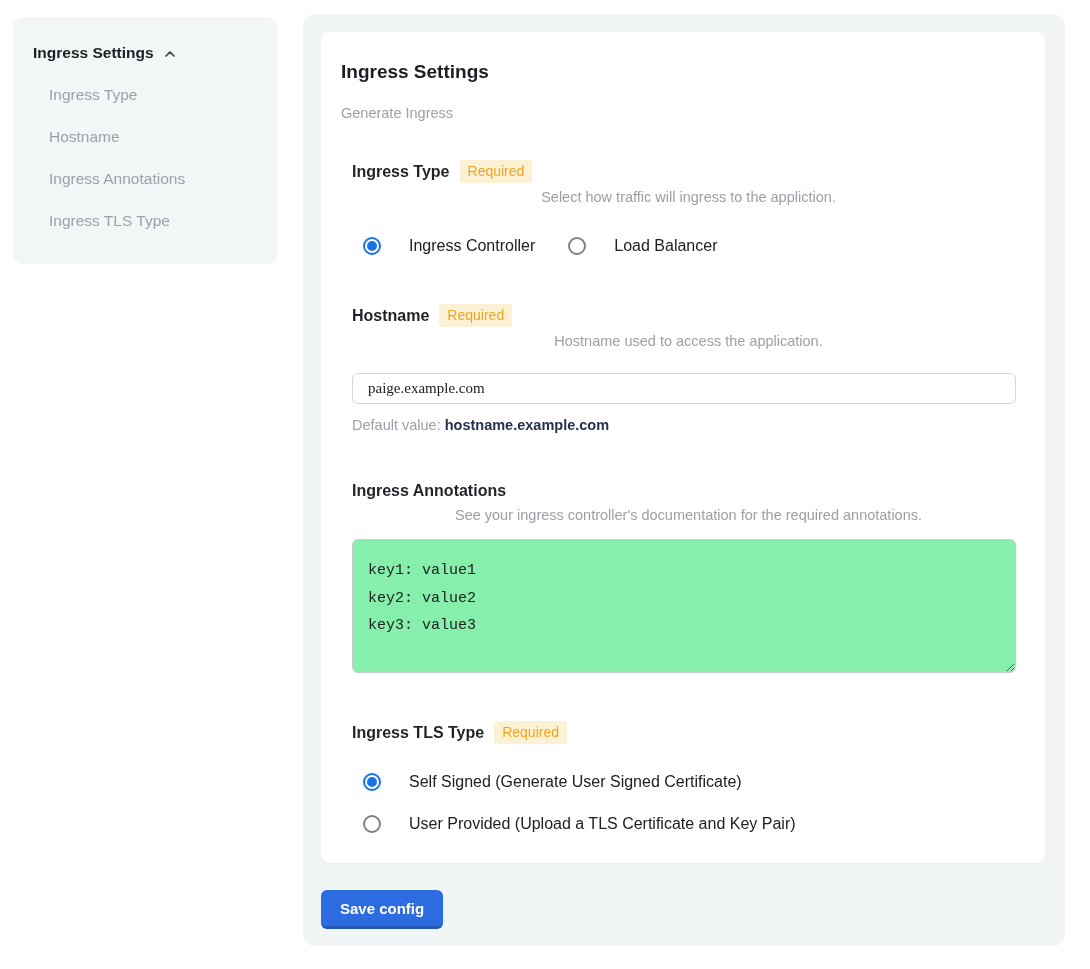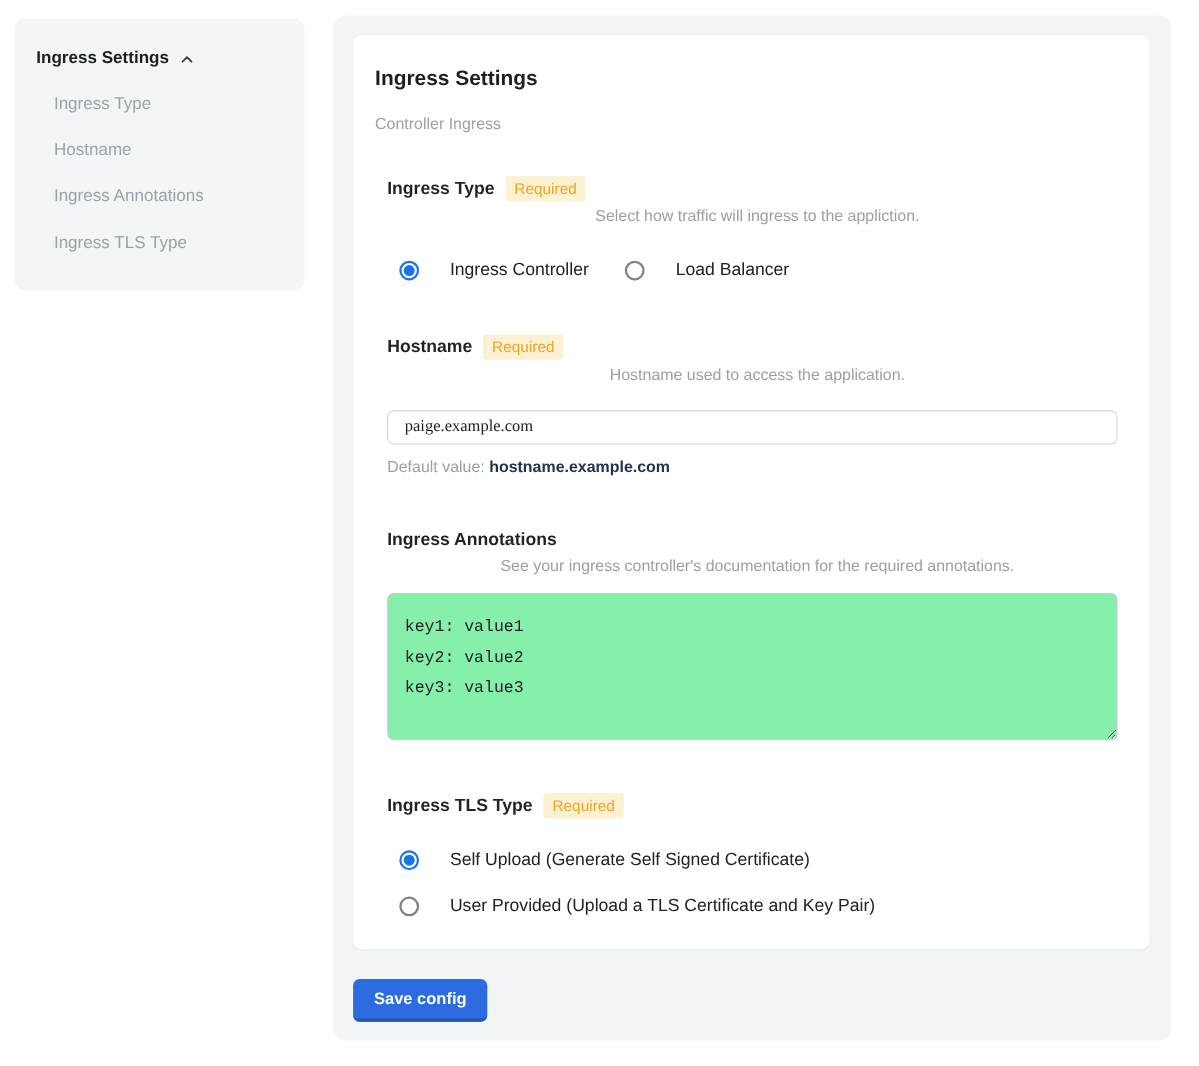--- a/index.html
+++ b/index.html
@@ -233,21 +233,21 @@
   </div>
   <div class="sidebar-item">Ingress Type</div>
   <div class="sidebar-item">Hostname</div>
   <div class="sidebar-item">Ingress Annotations</div>
   <div class="sidebar-item">Ingress TLS Type</div>
 </nav>
 
 <main class="main-panel">
   <div class="card">
     <h1 class="card-title">Ingress Settings</h1>
-    <p class="card-subtitle">Controller Ingress</p>
+    <p class="card-subtitle">Generate Ingress</p>
 
     <section class="section">
       <div class="section-label-row">
         <span class="section-label">Ingress Type</span>
         <span class="required-badge">Required</span>
       </div>
       <div class="section-desc">Select how traffic will ingress to the appliction.</div>
       <div class="radio-row-horizontal">
         <label class="radio-option">
           <span class="radio-circle checked"></span>
@@ -284,21 +284,21 @@
     </section>
 
     <section class="section tls-section">
       <div class="section-label-row">
         <span class="section-label">Ingress TLS Type</span>
         <span class="required-badge">Required</span>
       </div>
       <div class="radio-stack">
         <label class="radio-option">
           <span class="radio-circle checked"></span>
-          <span class="radio-label">Self Upload (Generate Self Signed Certificate)</span>
+          <span class="radio-label">Self Signed (Generate User Signed Certificate)</span>
         </label>
         <label class="radio-option">
           <span class="radio-circle"></span>
           <span class="radio-label">User Provided (Upload a TLS Certificate and Key Pair)</span>
         </label>
       </div>
     </section>
   </div>
 
   <button class="save-button">Save config</button>

